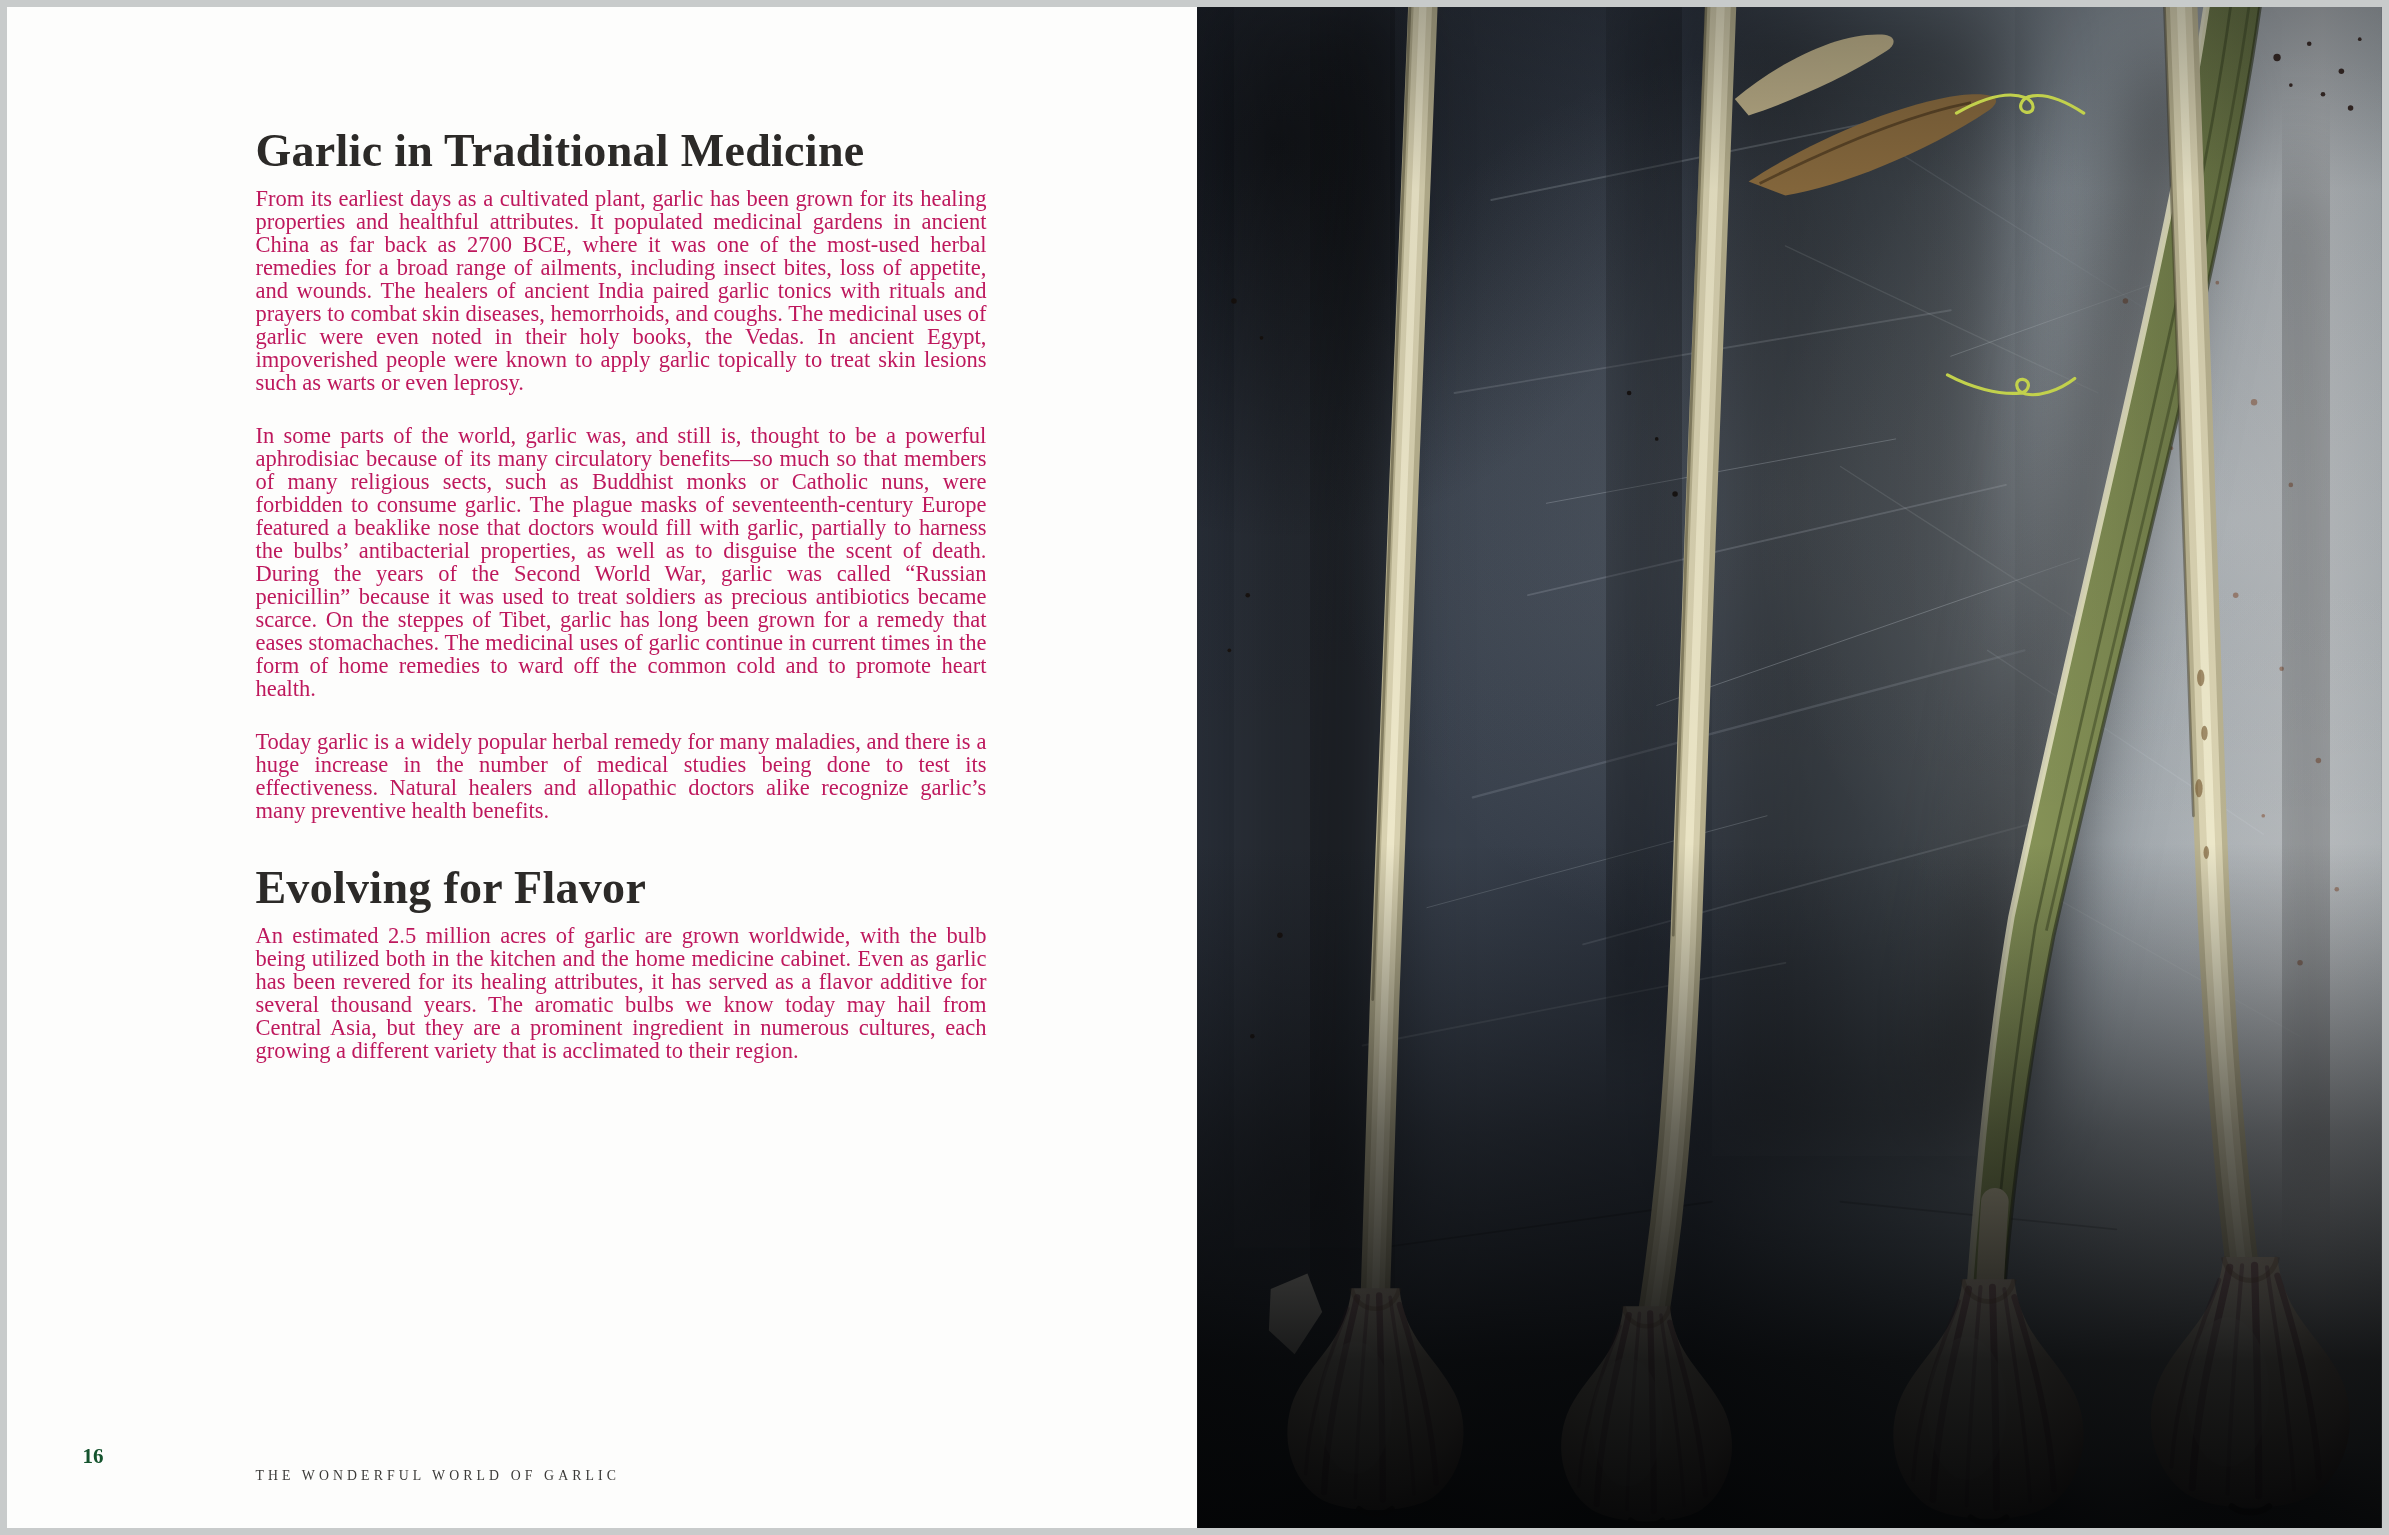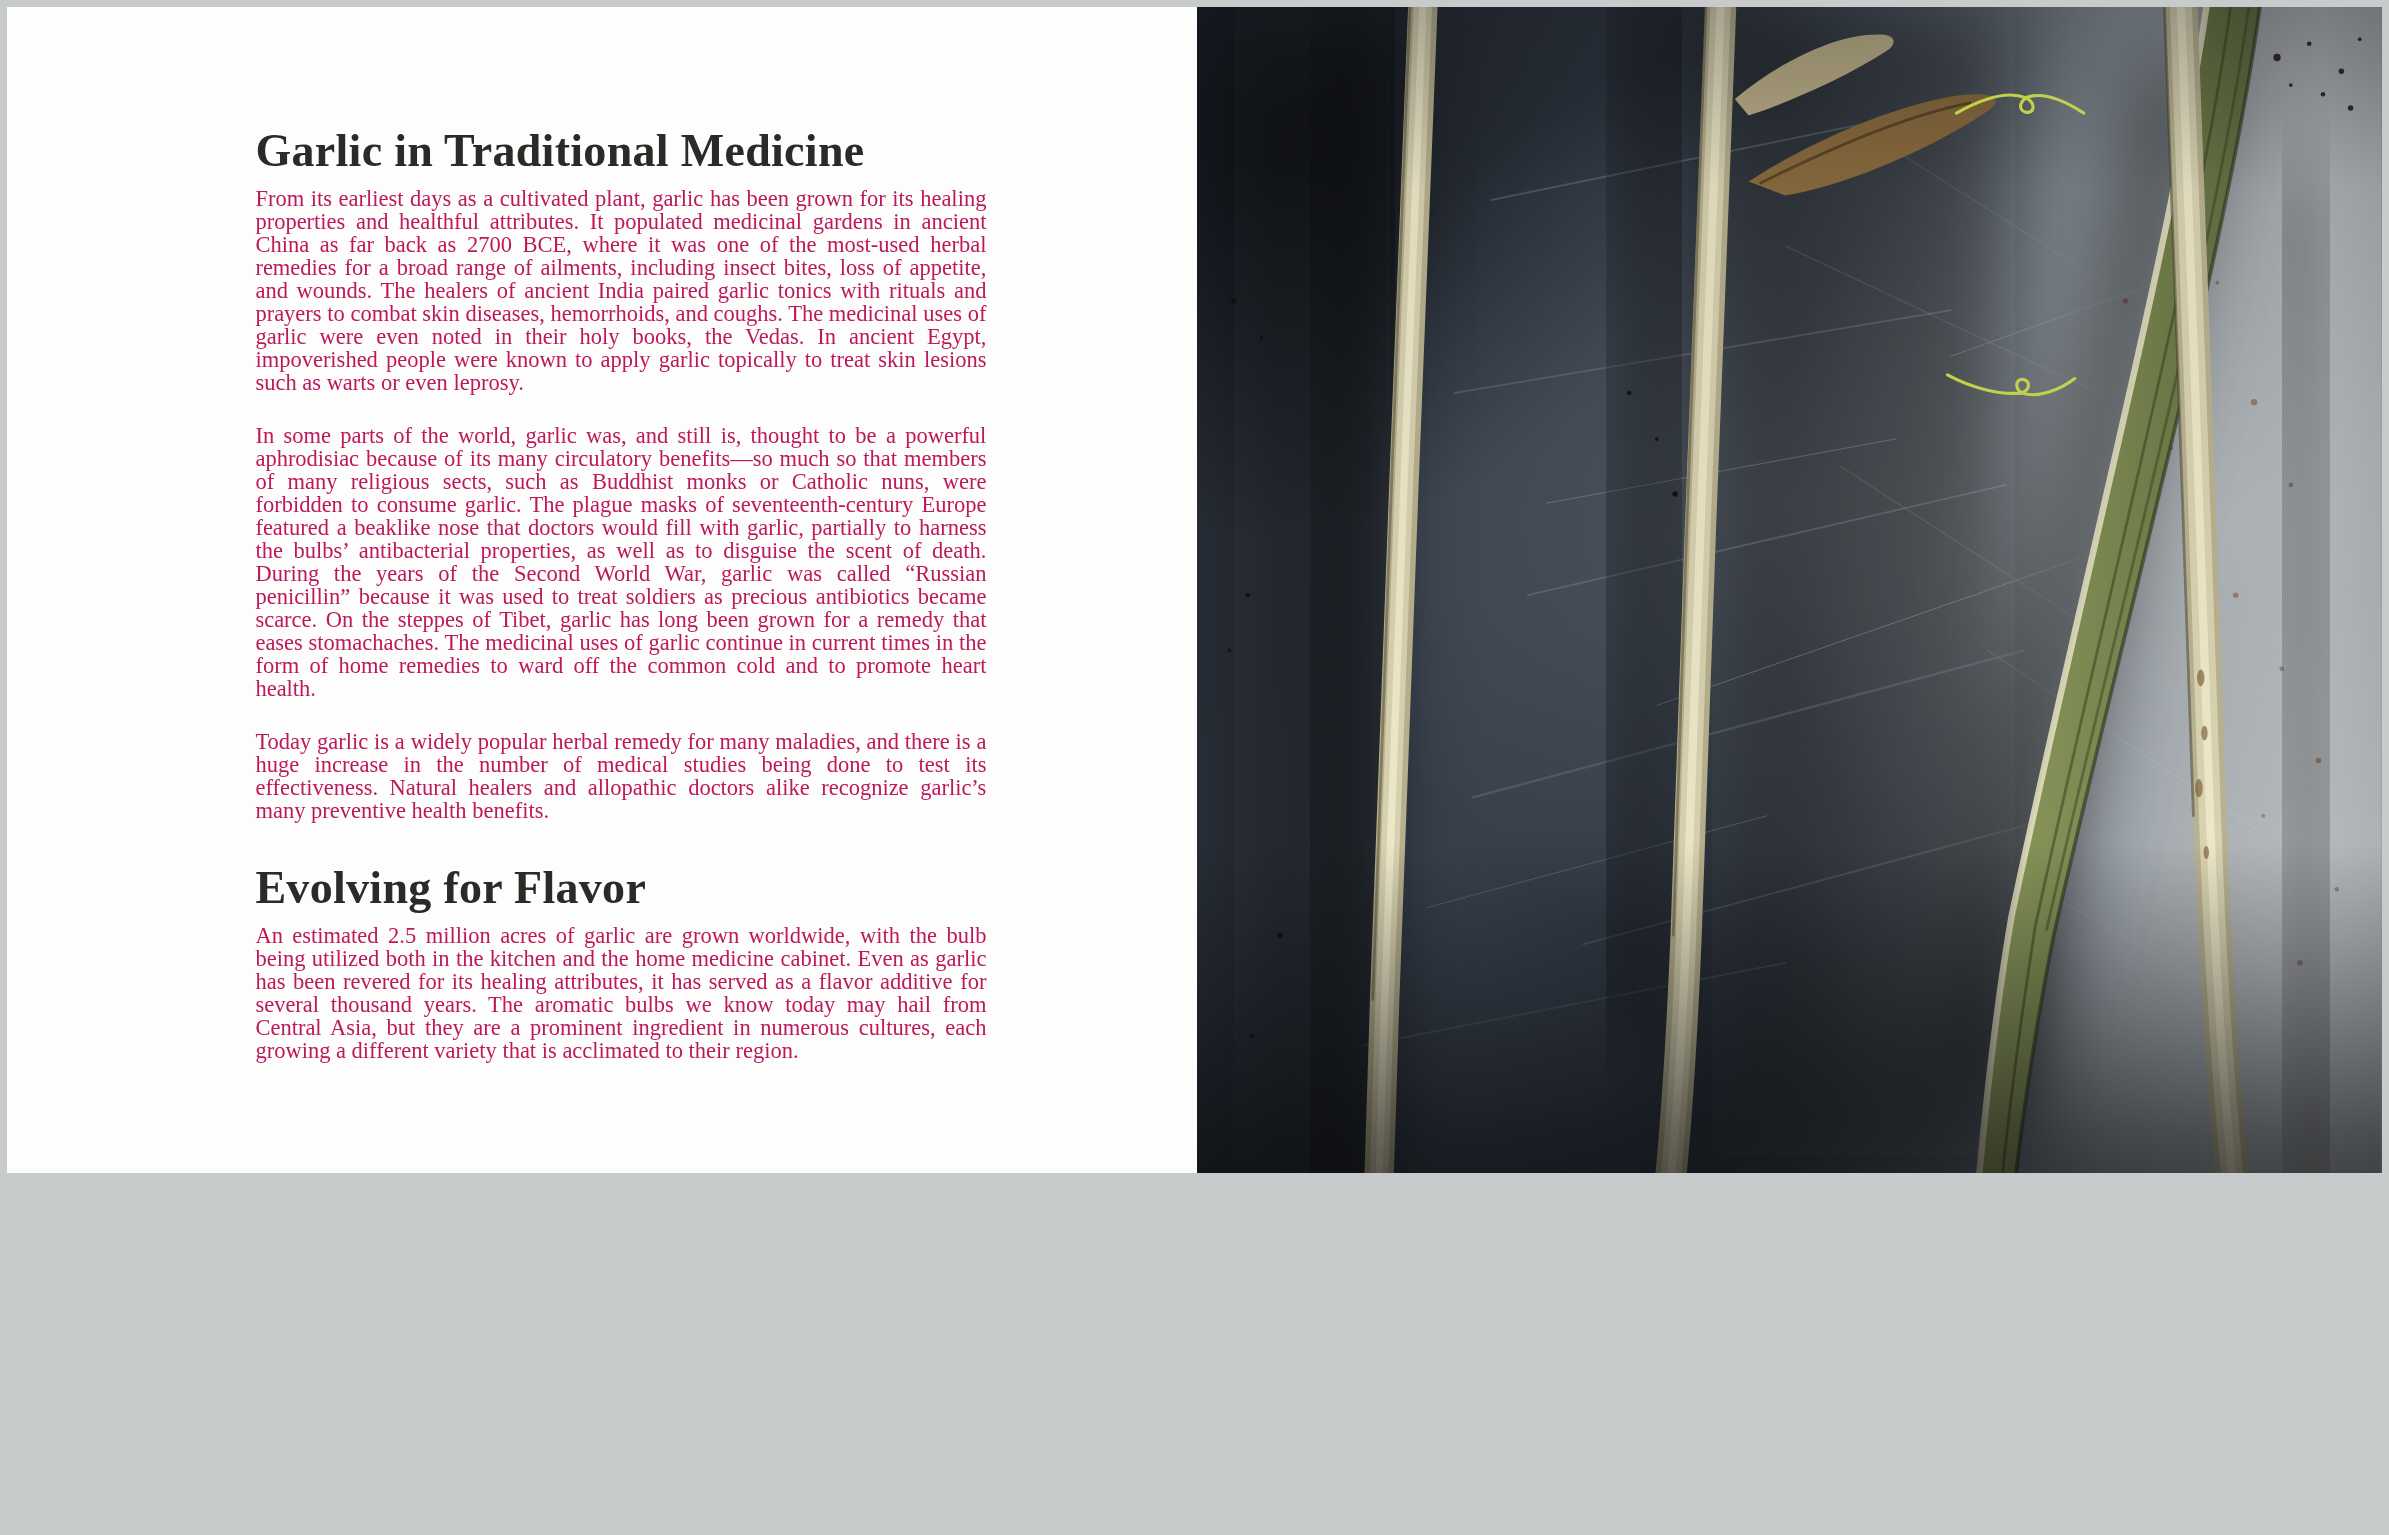--- a/index.html
+++ b/index.html
@@ -3,21 +3,21 @@
 <meta charset="utf-8">
 <style>
   html,body{margin:0;padding:0;}
   body{
     width:2389px;height:1536px;position:relative;
     background:#c8cbcb;
     font-family:"Liberation Serif", serif;
     -webkit-font-smoothing:antialiased;
   }
   .page{
-    position:absolute;left:7.4px;top:7.4px;width:2375px;height:1166px;
+    position:absolute;left:7.4px;top:7.4px;width:2375px;height:1521px;
     background:#fdfdfc;overflow:hidden;
   }
   
   .text-col{
     position:absolute;left:248px;top:118px;width:731px;color:#3b3a38;
   }
   .heading{
     font-size:46px;font-weight:700;color:#2c2a28;
     margin:0 0 11px 0;letter-spacing:0.3px;line-height:51px;
   }

